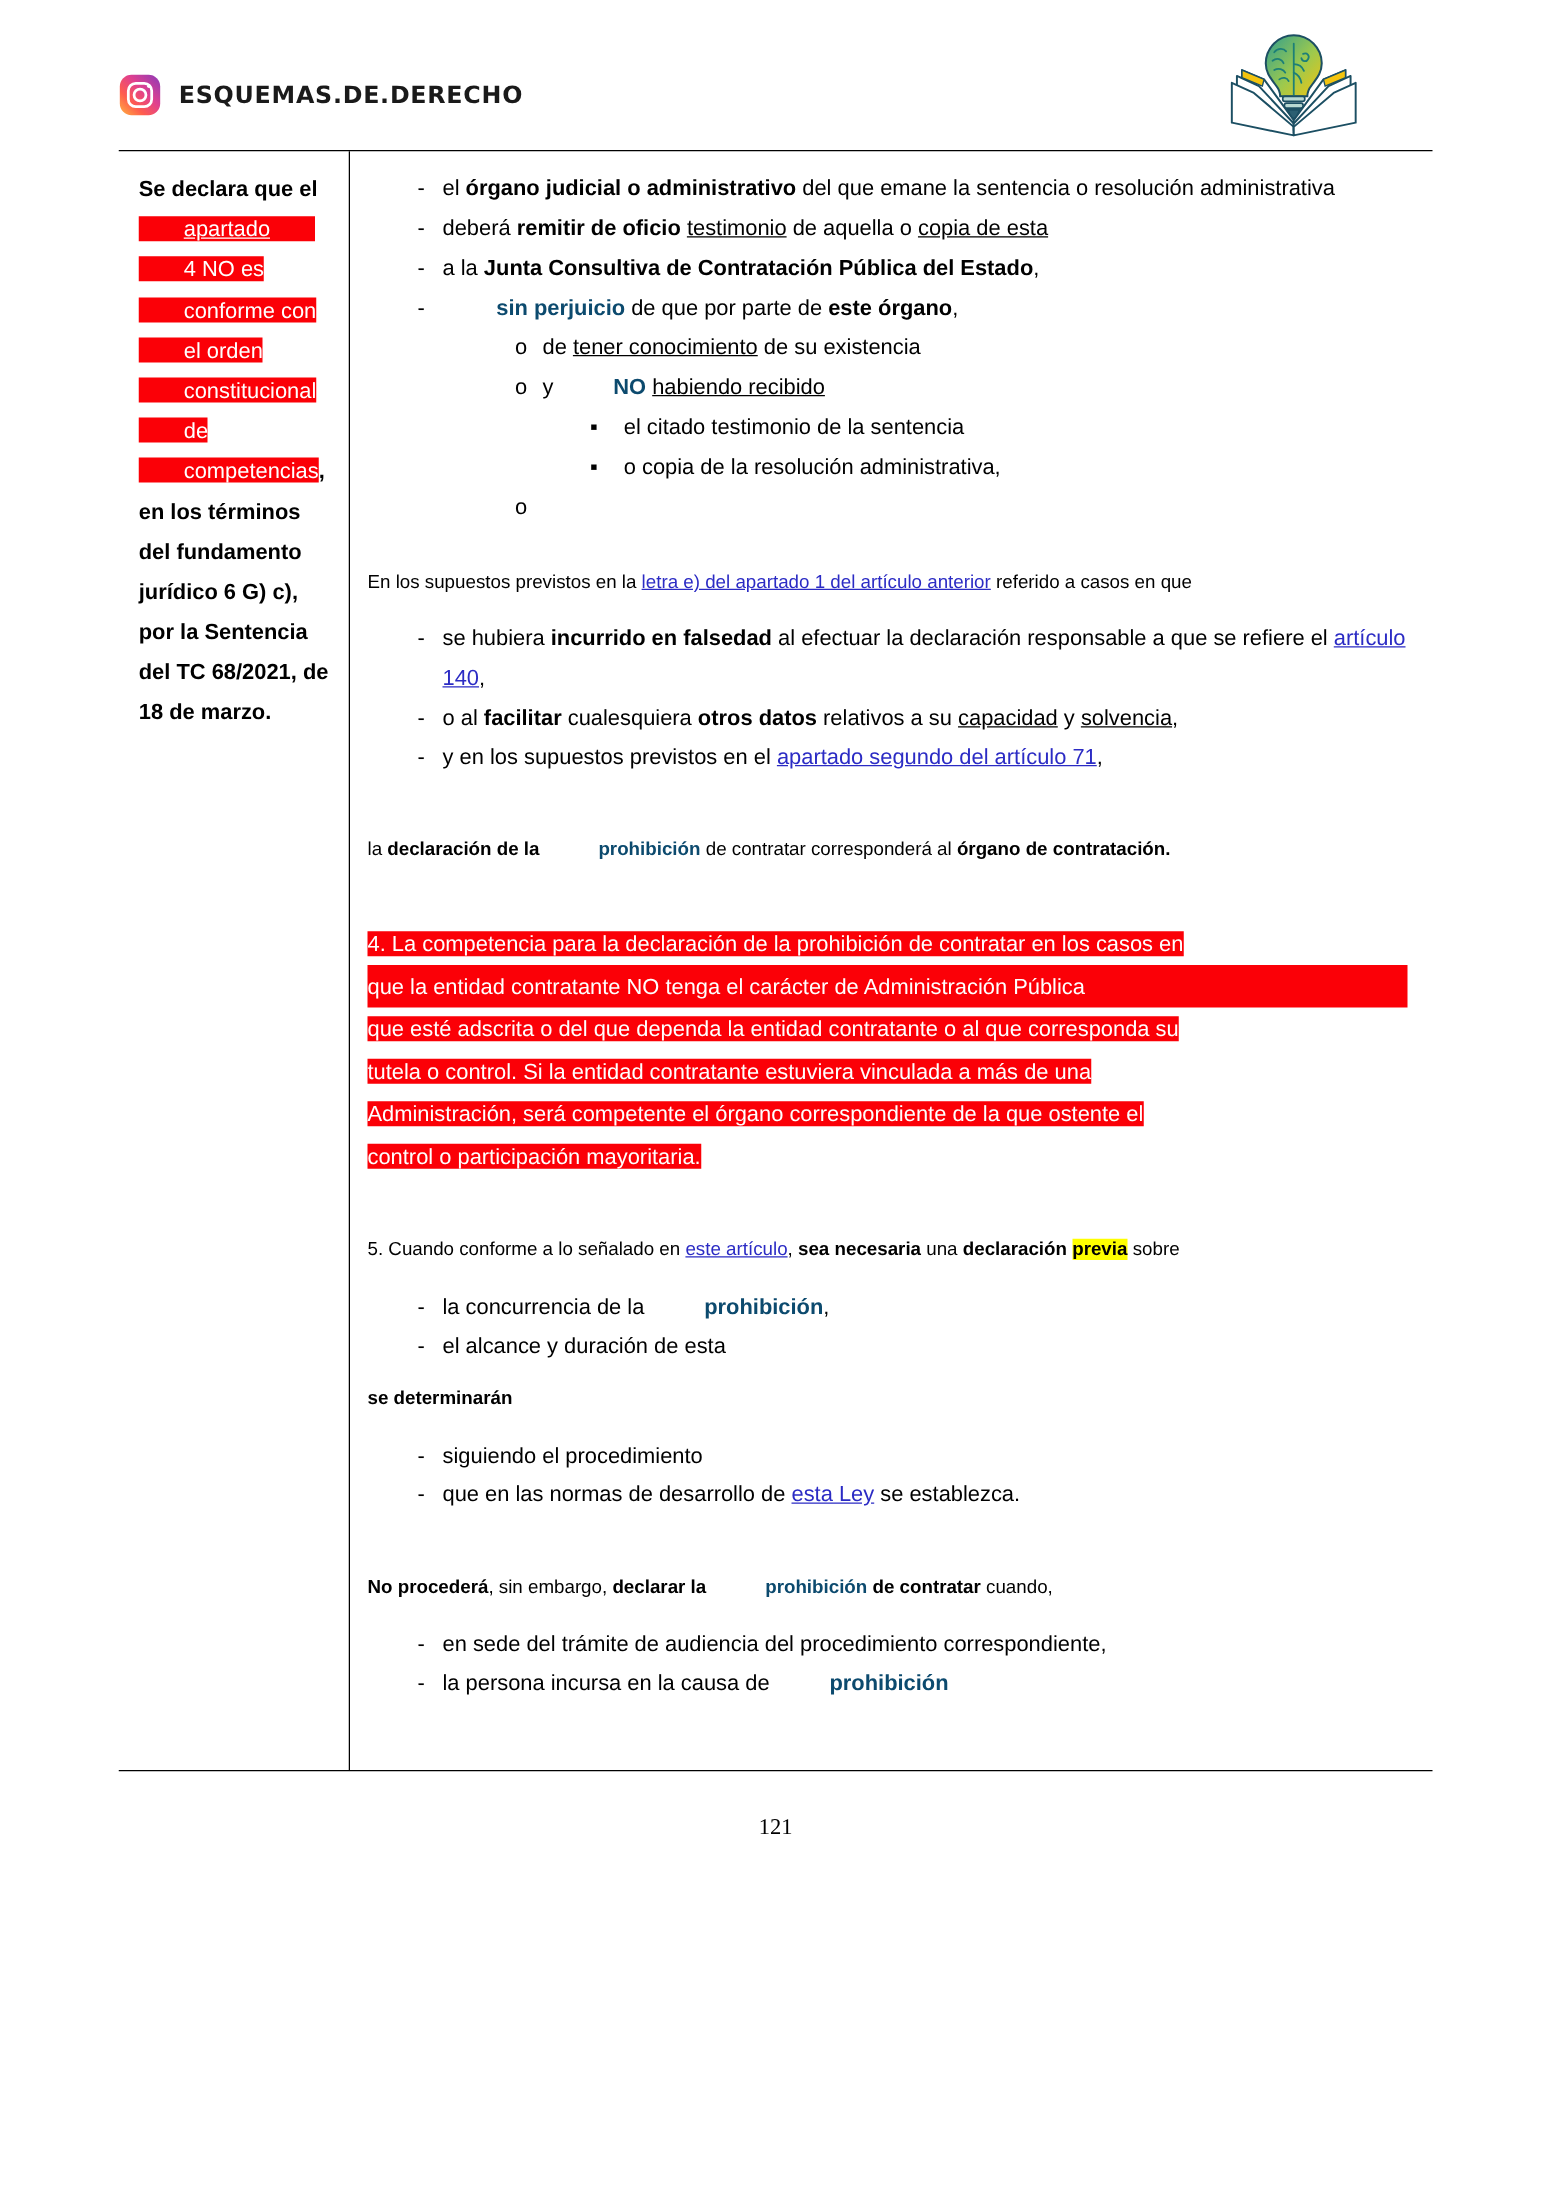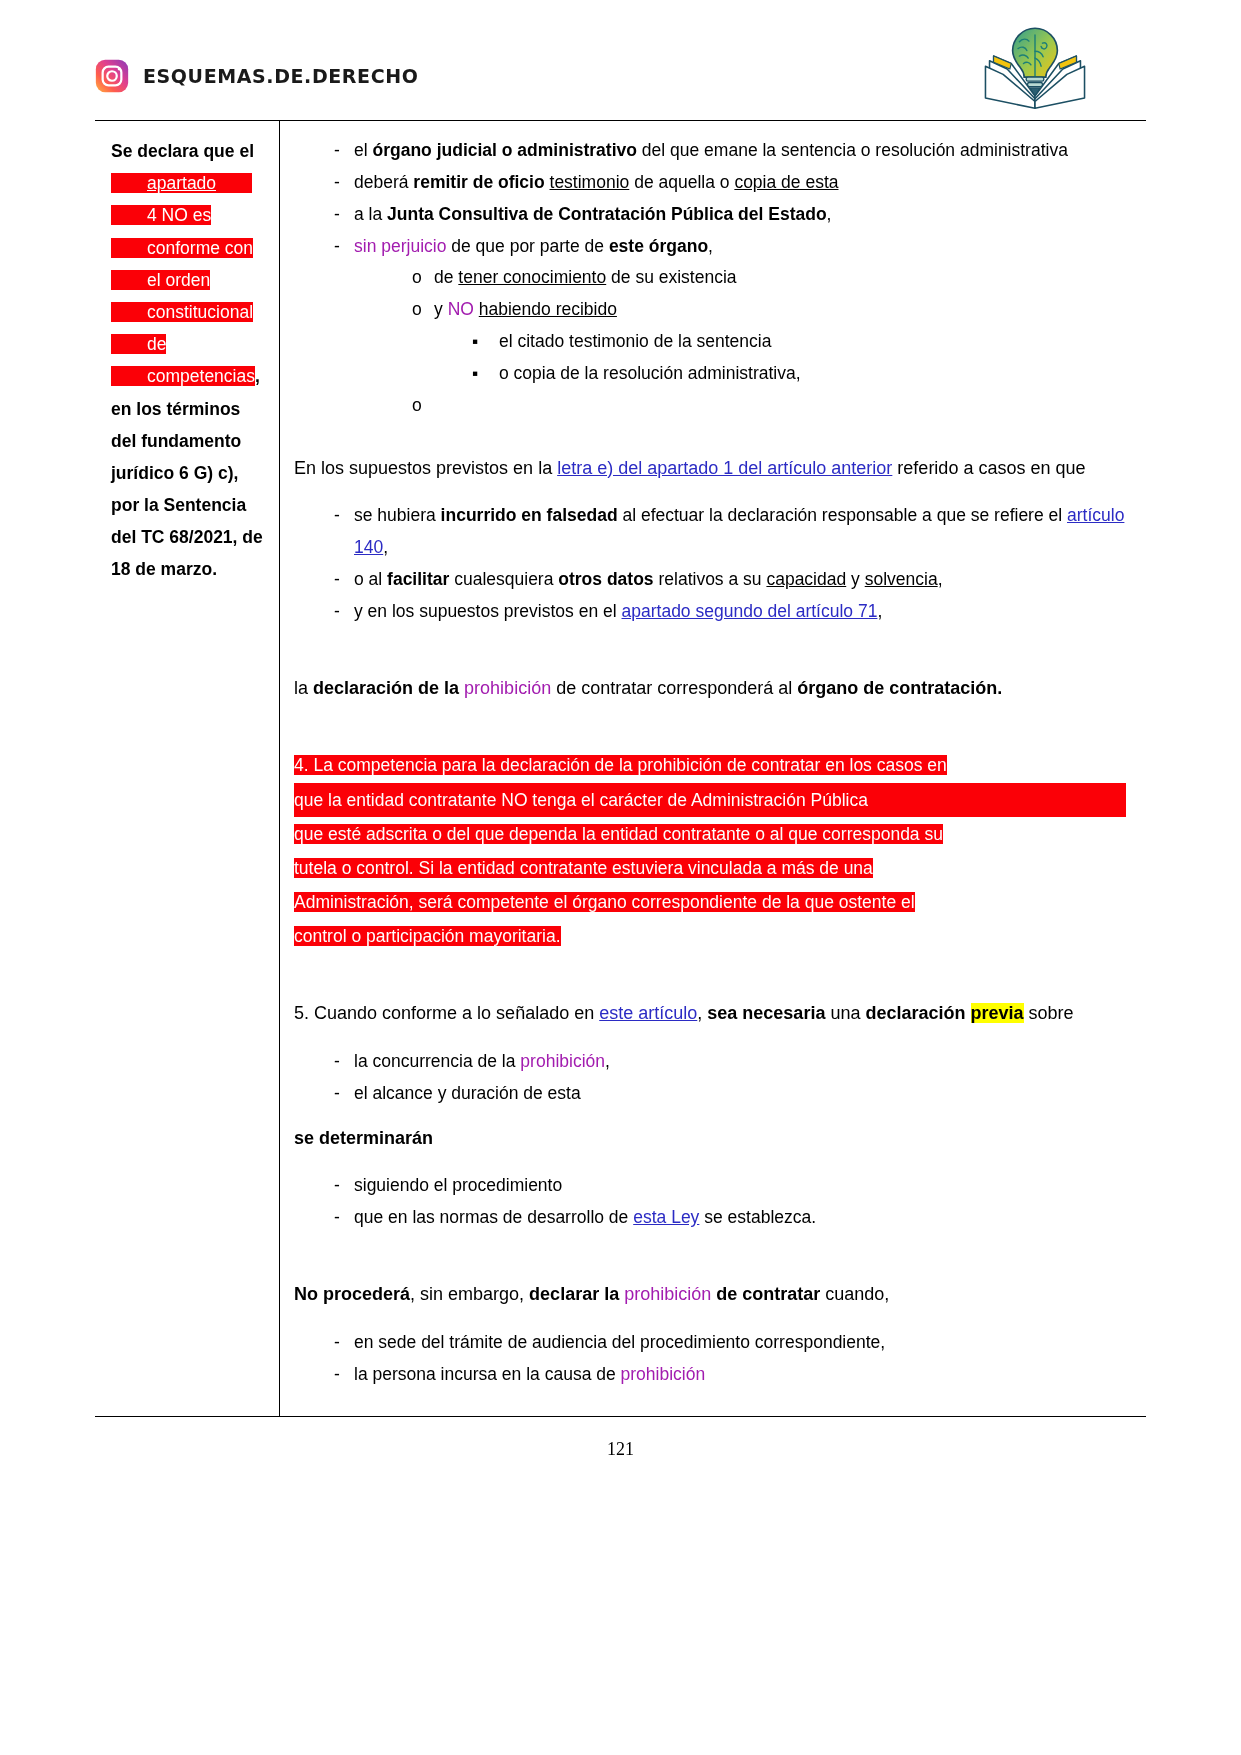--- a/index.html
+++ b/index.html
@@ -74,33 +74,33 @@
     box-sizing: border-box;
   }
   .col-right {
     flex: 1 1 auto;
     padding: 14px 20px 18px 14px;
     box-sizing: border-box;
   }
 
   
   .para {
-    font-size: 18px;
+    font-size: 15px;
     line-height: 1.82;
     margin: 0 0 0 0;
     color: #000;
   }
   .para.just { text-align: justify; text-justify: inter-word; }
   .lead-note {
     font-size: 17.5px;
     line-height: 1.84;
     font-weight: bold;
   }
   b, strong { font-weight: bold; }
-  .red { color: #a21caf; font-weight: normal; }
+  .red { color: #0c4a6e; font-weight: bold; margin-left: 43px; }
   .link {
     color: #2b2bc4;
     text-decoration: underline;
   }
   .uline { text-decoration: underline; }
   .hl-red {
     background: #fb0007;
     color: #ffffff;
     font-weight: normal;
     box-decoration-break: clone;
@@ -152,21 +152,21 @@
   .bl3 .mk { padding-left: 178px; width: 205px; }
 
   .spacer-sm { height: 16px; }
   .spacer-md { height: 30px; }
   .spacer-lg { height: 44px; }
 
   
   .footer {
     text-align: center;
     font-size: 18px;
-    margin-top: 22px;
+    margin-top: 34px;
     color: #000;
     font-family: "Liberation Serif", serif;
   }
 </style>
 </head>
 <body>
 
 <div class="page">
 
   <div class="header">

